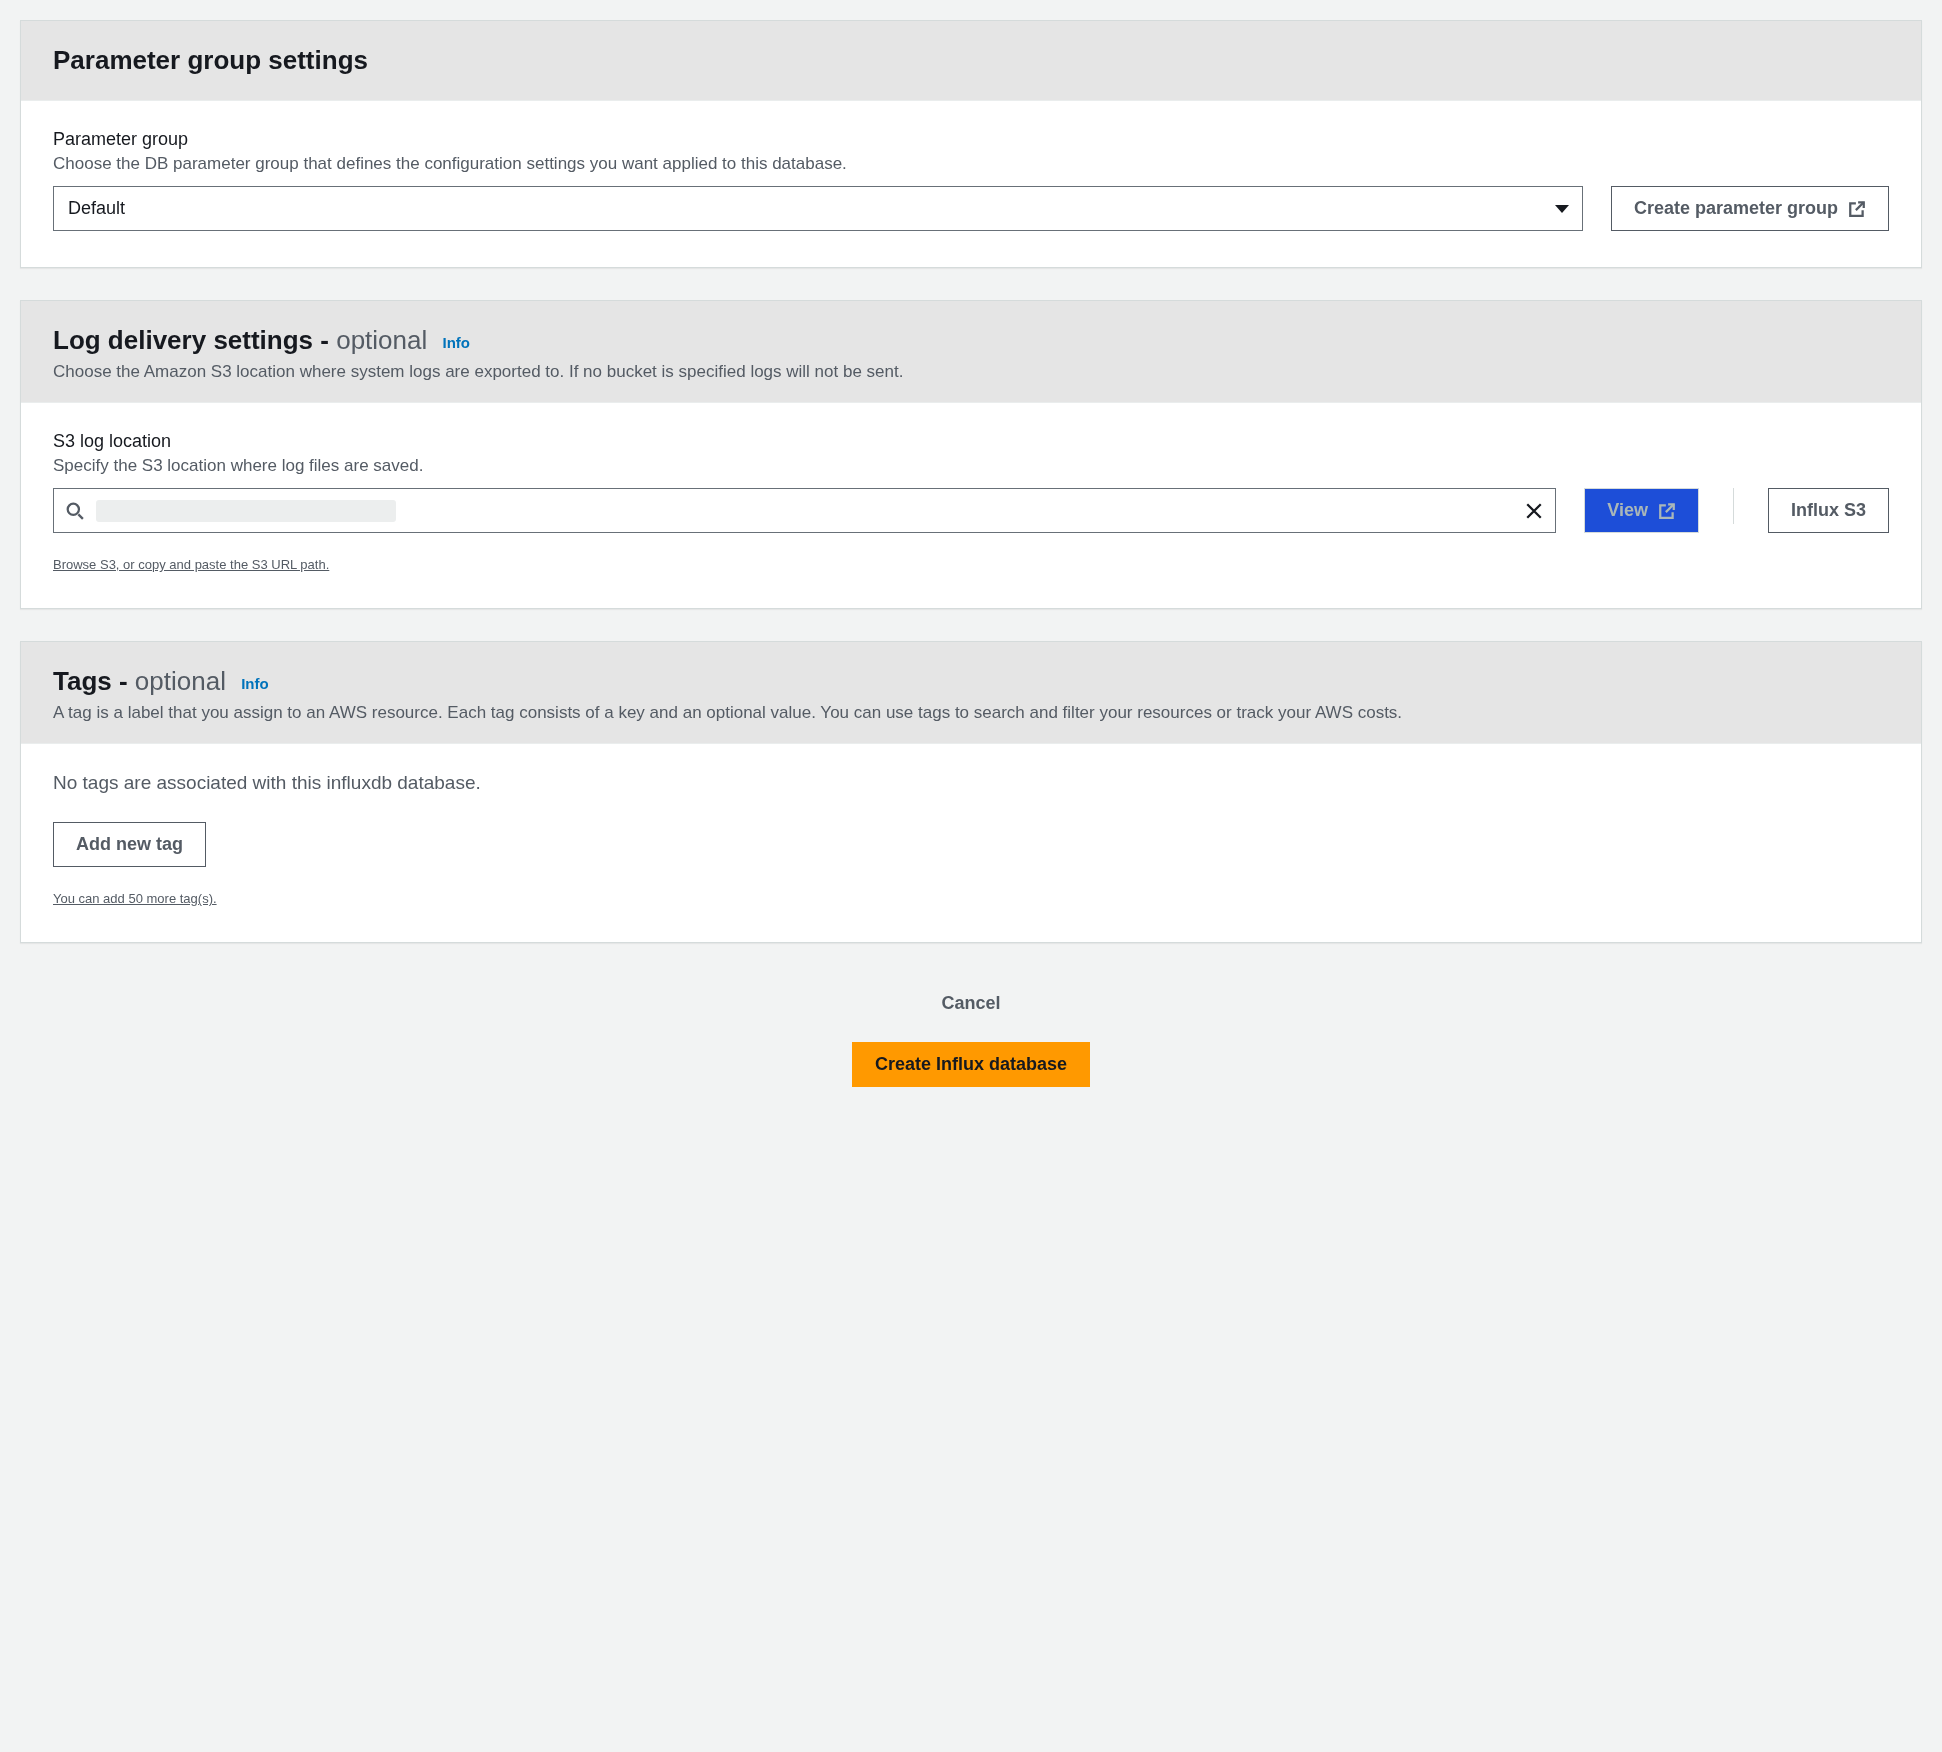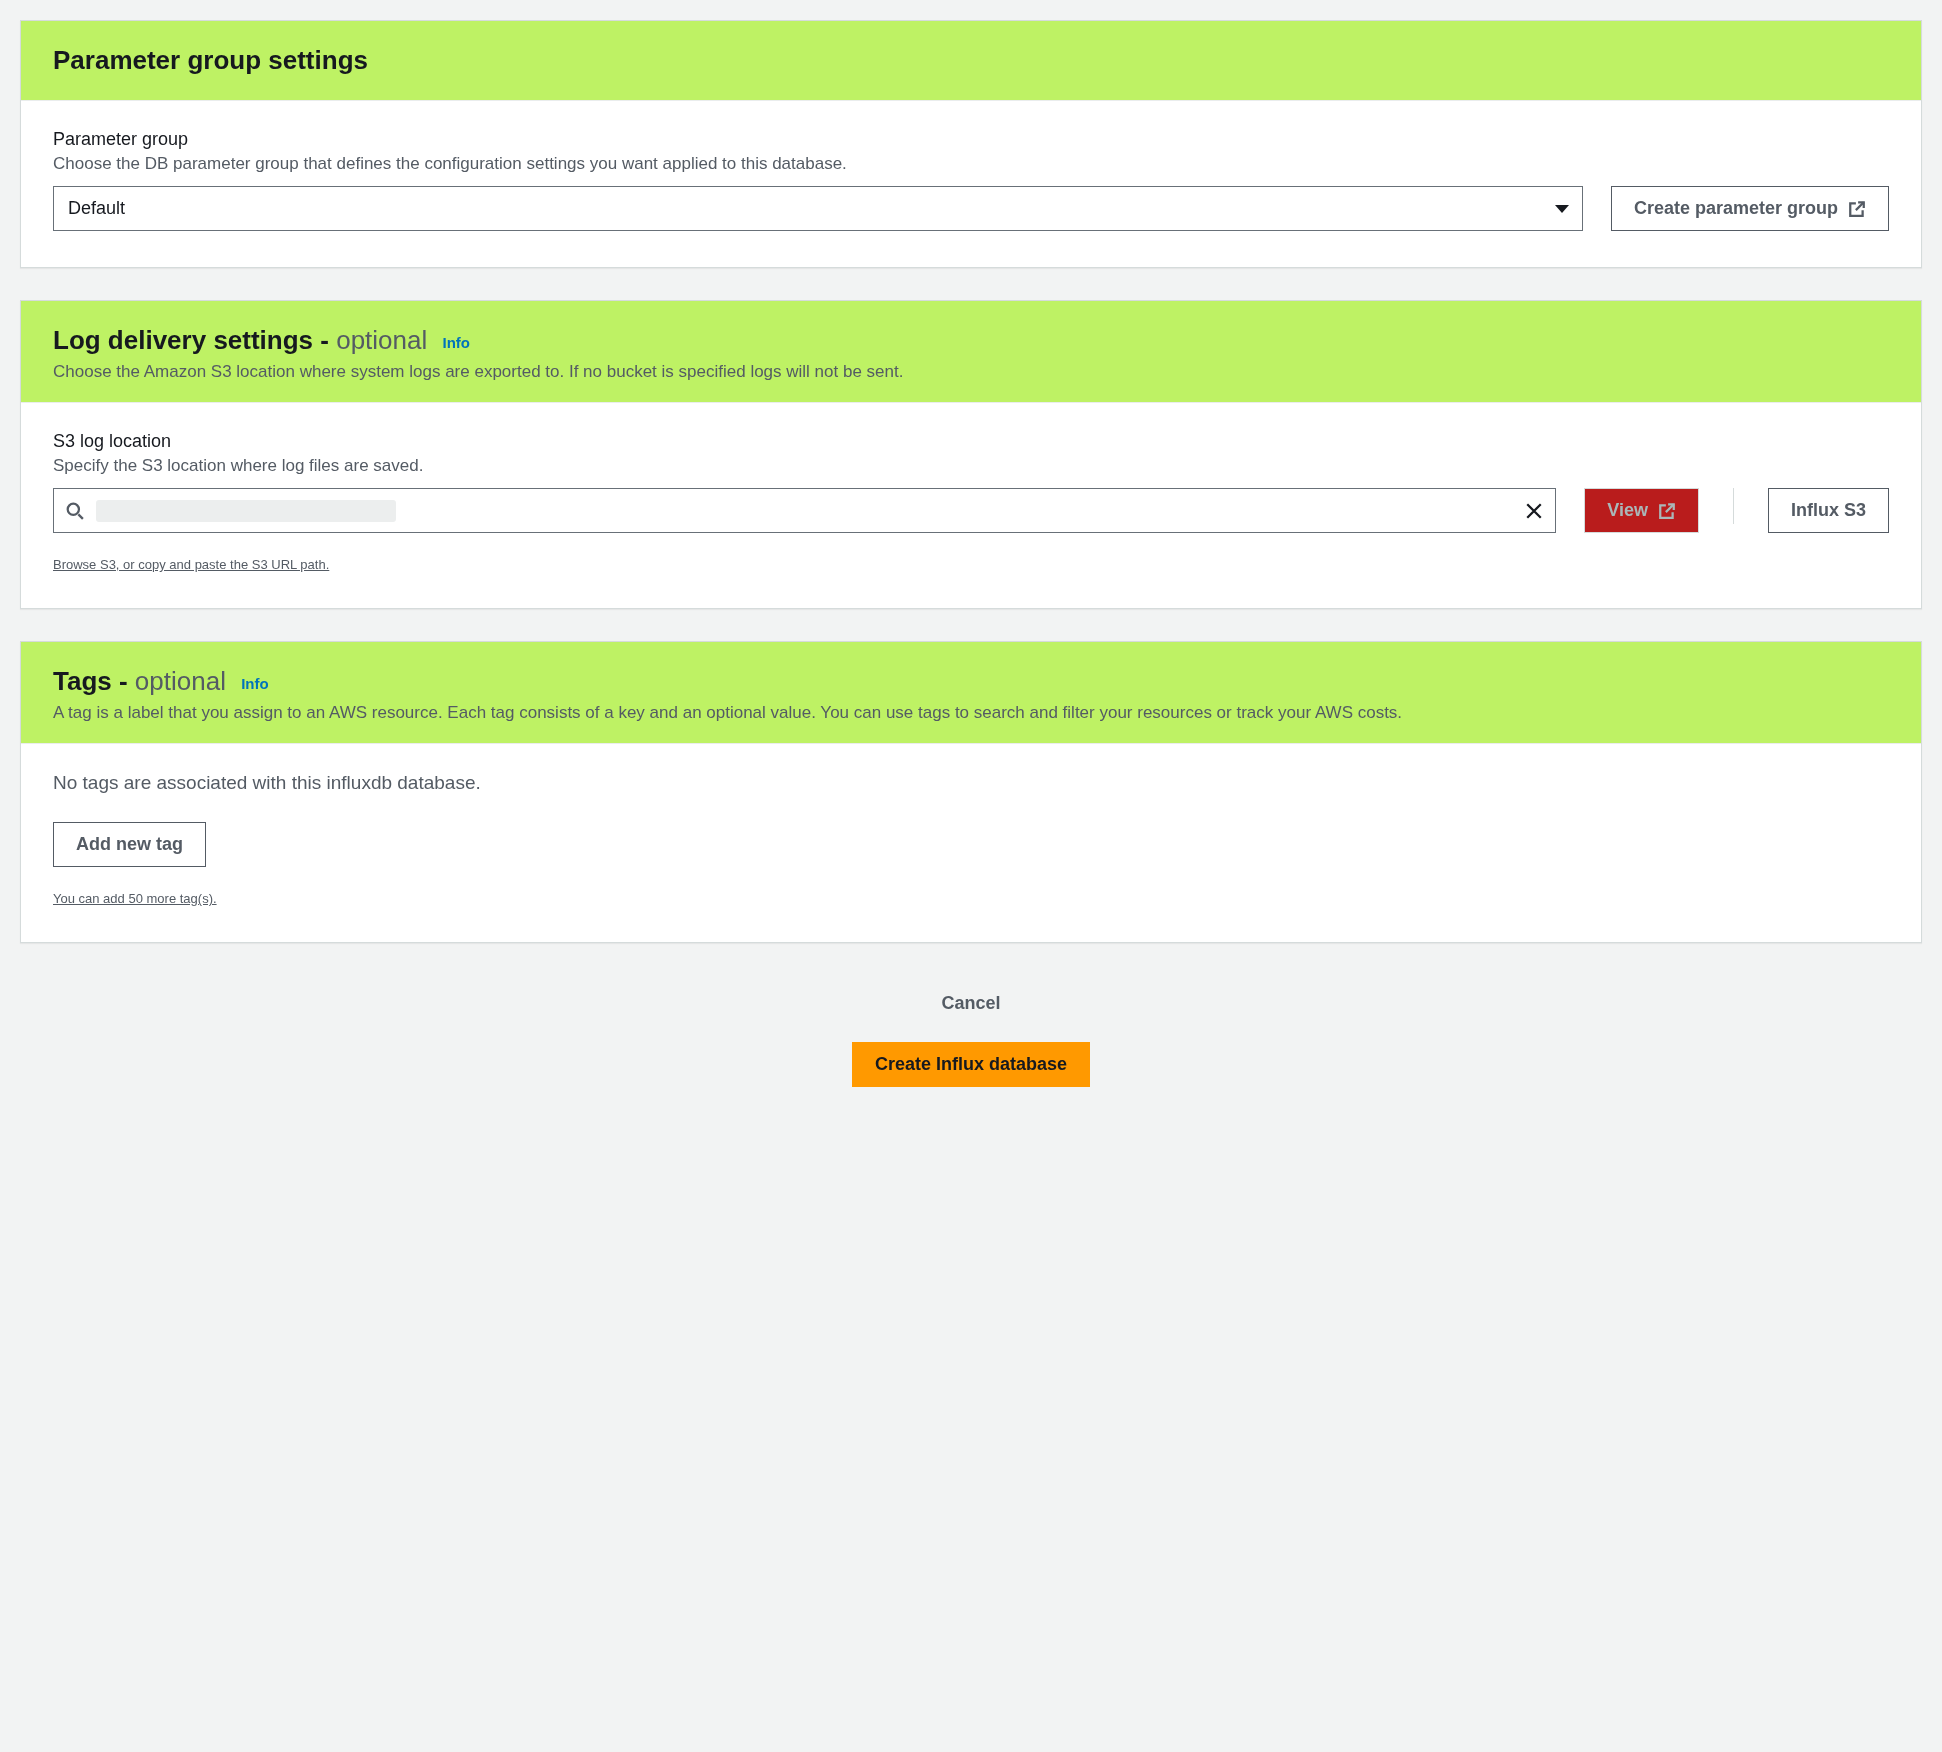--- a/index.html
+++ b/index.html
@@ -13,21 +13,21 @@
       color: #16191f;
       padding: 20px;
     }
     .panel {
       background: #fff;
       border: 1px solid #d5dbdb;
       box-shadow: 0 1px 1px rgba(0,0,0,0.05);
       margin-bottom: 32px;
     }
     .panel-header {
-      background: #bef264;
+      background: #e5e5e5;
       padding: 24px 32px;
       border-bottom: 1px solid #eaeded;
     }
     .panel-header.with-desc {
       padding-bottom: 20px;
     }
     .panel-title {
       font-size: 26px;
       font-weight: 700;
       color: #16191f;
@@ -109,21 +109,21 @@
       padding: 0 22px;
       cursor: pointer;
       display: inline-flex;
       align-items: center;
       gap: 10px;
     }
     .btn.disabled {
       border-color: #d5dbdb;
       color: #aab7b8;
       cursor: default;
-      background: #b91c1c;
+      background: #1d4ed8;
     }
     .btn.primary {
       background: #ff9900;
       border-color: #ff9900;
       color: #16191f;
     }
     .search-input-wrapper {
       flex: 1;
       position: relative;
       height: 45px;

